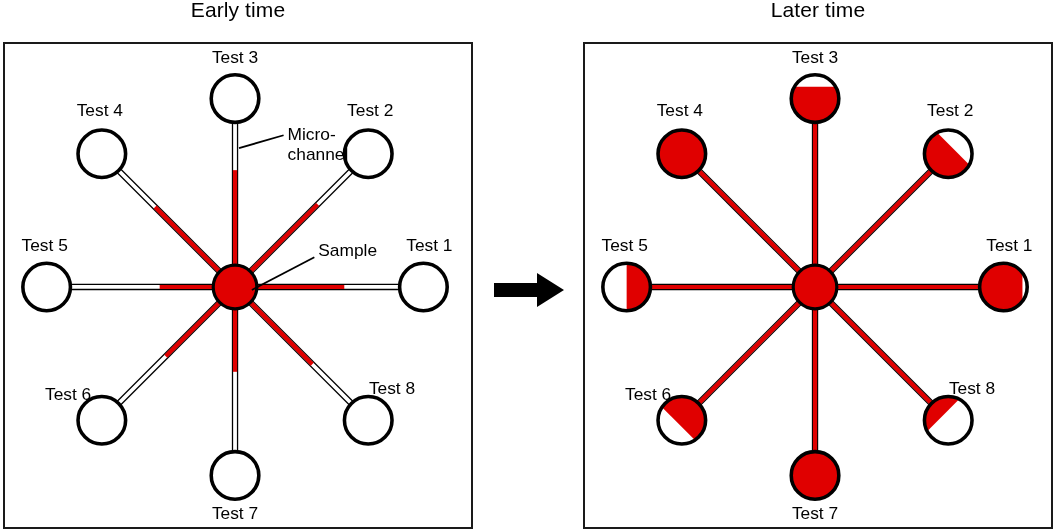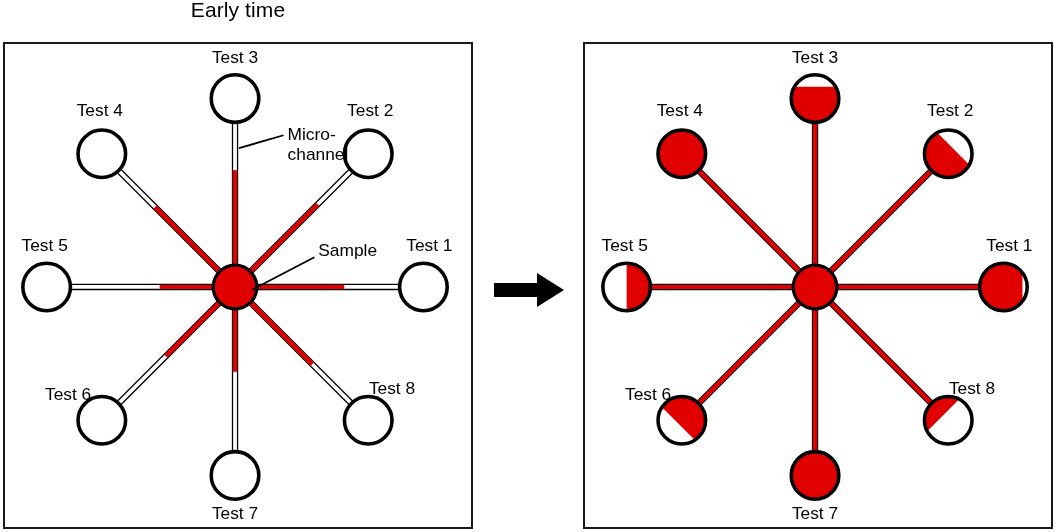--- a/index.html
+++ b/index.html
@@ -67,20 +67,23 @@
 </style>
 </head>
 <body>
 
 <div id="figure">
 
   <div id="panel-early-wrap" style="position:absolute;left:3px;top:0;width:470px;height:42px;">
     <div class="panel-title">Early time</div>
   </div>
 
+  <div id="panel-later-wrap" style="position:absolute;left:583px;top:0;width:470px;height:42px;">
+    <div class="panel-title">Later time</div>
+  </div>
 
   <div class="panel" id="panel-early">
     <svg class="panel-svg" id="svg-early" viewBox="0 0 470 487" preserveAspectRatio="none">
         <g>
           <line x1="232" y1="245" x2="422" y2="245" stroke="#000000" stroke-width="6.4" stroke-linecap="butt"></line>
           <line x1="232" y1="245" x2="422" y2="245" stroke="#ffffff" stroke-width="3.8000000000000003" stroke-linecap="butt"></line>
         </g>
         <g>
           <line x1="232" y1="245" x2="366.35028842544403" y2="110.649711574556" stroke="#000000" stroke-width="6.4" stroke-linecap="butt"></line>
           <line x1="232" y1="245" x2="366.35028842544403" y2="110.649711574556" stroke="#ffffff" stroke-width="3.8000000000000003" stroke-linecap="butt"></line>

